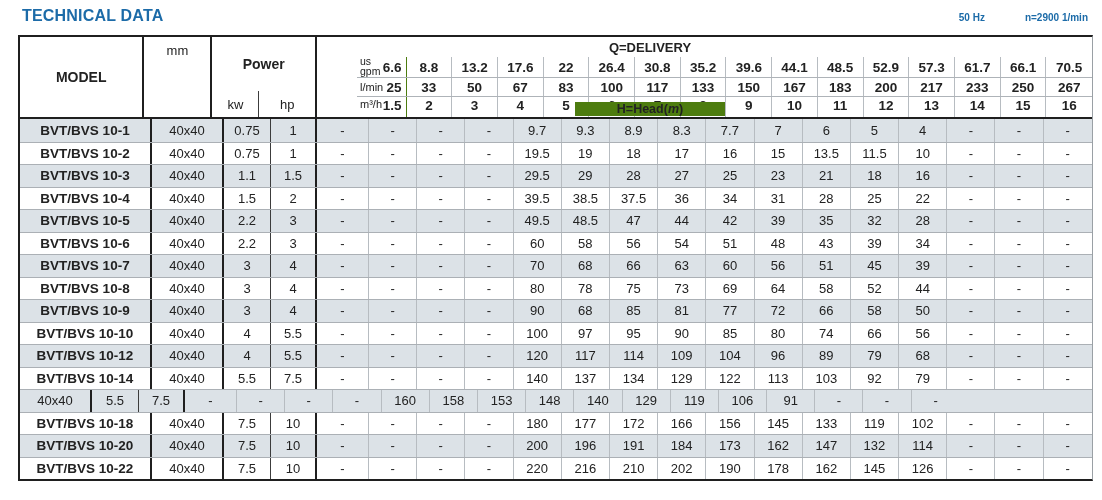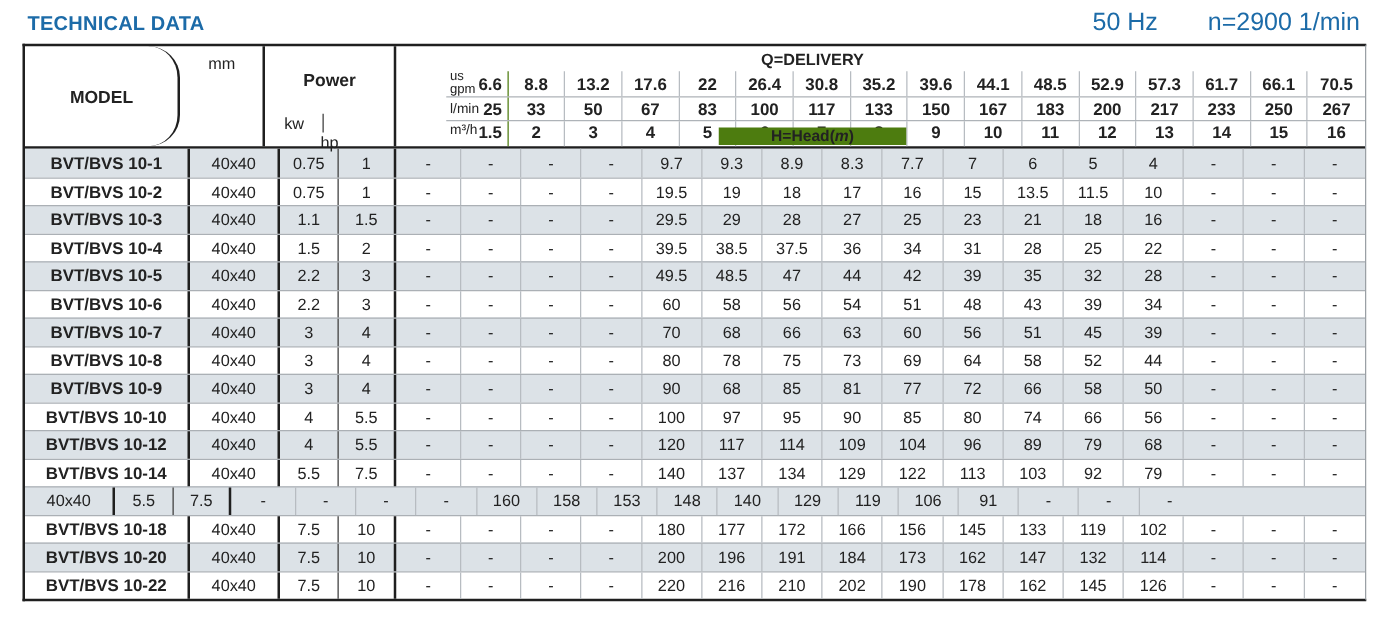--- a/index.html
+++ b/index.html
@@ -4,38 +4,38 @@
 <style>
   html,body{margin:0;padding:0;}
   *{box-sizing:border-box;}
   .canvas{
     position:relative;width:1102px;height:500px;background:#ffffff;
     font-family:"Liberation Sans",sans-serif;color:#222;overflow:hidden;
   }
   
   .topbar{position:absolute;top:7px;left:22px;right:14px;display:flex;align-items:baseline;}
   .title{font-size:16px;font-weight:bold;color:#1c6ba8;letter-spacing:0.2px;}
-  .topright{margin-left:auto;display:flex;gap:40px;font-size:20px;font-weight:normal;color:#1c6ba8;}
+  .topright{margin-left:auto;display:flex;gap:40px;font-size:10px;font-weight:bold;color:#1c6ba8;}
   
   .ttable{
     position:absolute;left:18px;top:35px;width:1075px;
     border-top:2px solid #1f1f1f;border-left:2px solid #1f1f1f;
     border-bottom:2px solid #1f1f1f;border-right:1px solid #9aa0a5;
     background:#fff;
   }
   
   .thead{display:flex;height:82px;border-bottom:2px solid #1f1f1f;}
   .hm{width:132px;border-right:2px solid #1f1f1f;display:flex;align-items:center;justify-content:center;
-      font-weight:bold;font-size:14px;border-radius:25px;}
+      font-weight:bold;font-size:14px;}
   .hdn{width:72px;border-right:2px solid #1f1f1f;display:flex;flex-direction:column;}
   .hdn-label{flex:1;display:flex;align-items:center;justify-content:center;font-weight:bold;font-size:14px;}
   .hdn-unit{height:26px;display:flex;align-items:center;justify-content:center;font-size:13px;}
   .hpow{width:111px;border-right:2px solid #1f1f1f;display:flex;flex-direction:column;}
   .hpow-label{flex:1;display:flex;align-items:center;justify-content:center;font-weight:bold;font-size:14px;}
-  .hpow-units{height:26px;display:flex;flex-direction:column;}
+  .hpow-units{height:26px;display:flex;}
   .hkw{width:47px;border-right:1px solid #3c3c3c;display:flex;align-items:center;justify-content:center;font-size:13px;}
   .hhp{flex:1;display:flex;align-items:center;justify-content:center;font-size:13px;}
   .hdel{width:775px;position:relative;display:flex;flex-direction:column;padding-left:40px;}
   .qdel{position:absolute;top:3px;left:258px;width:150px;text-align:center;
         font-weight:bold;font-size:13px;}
   .hhead-lbl{position:absolute;bottom:1px;left:258px;width:150px;text-align:center;
         font-weight:bold;font-size:12.5px;background:#4d7c0f;}
   .hhead-lbl i{font-style:italic;}
   .hspacer{height:20px;}
   .unit-row{display:flex;}

